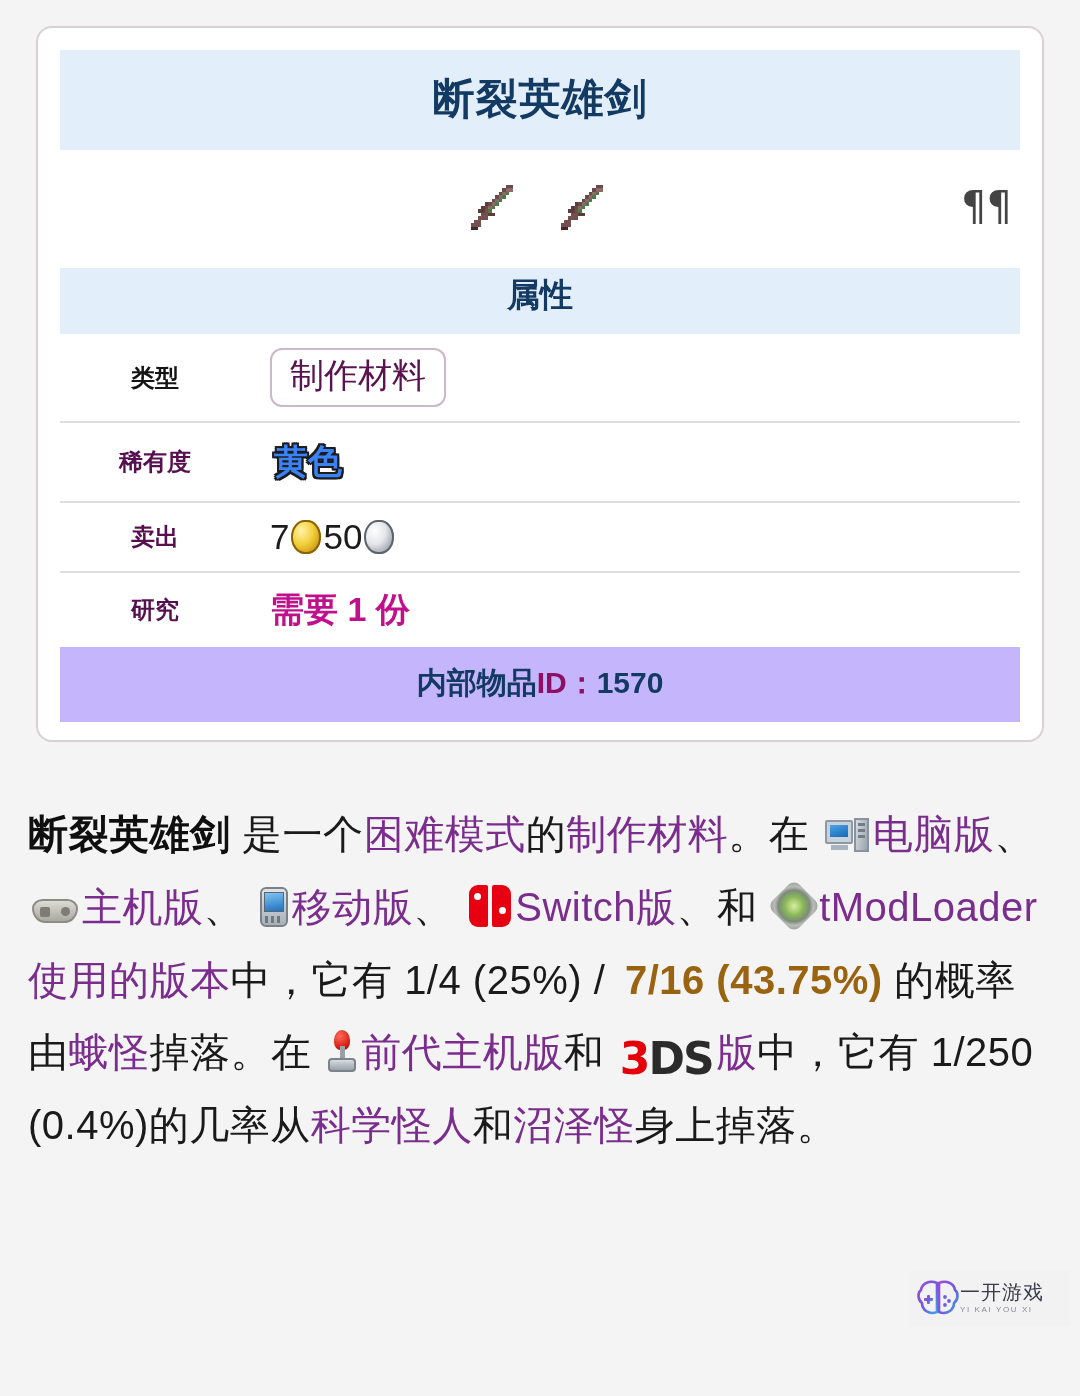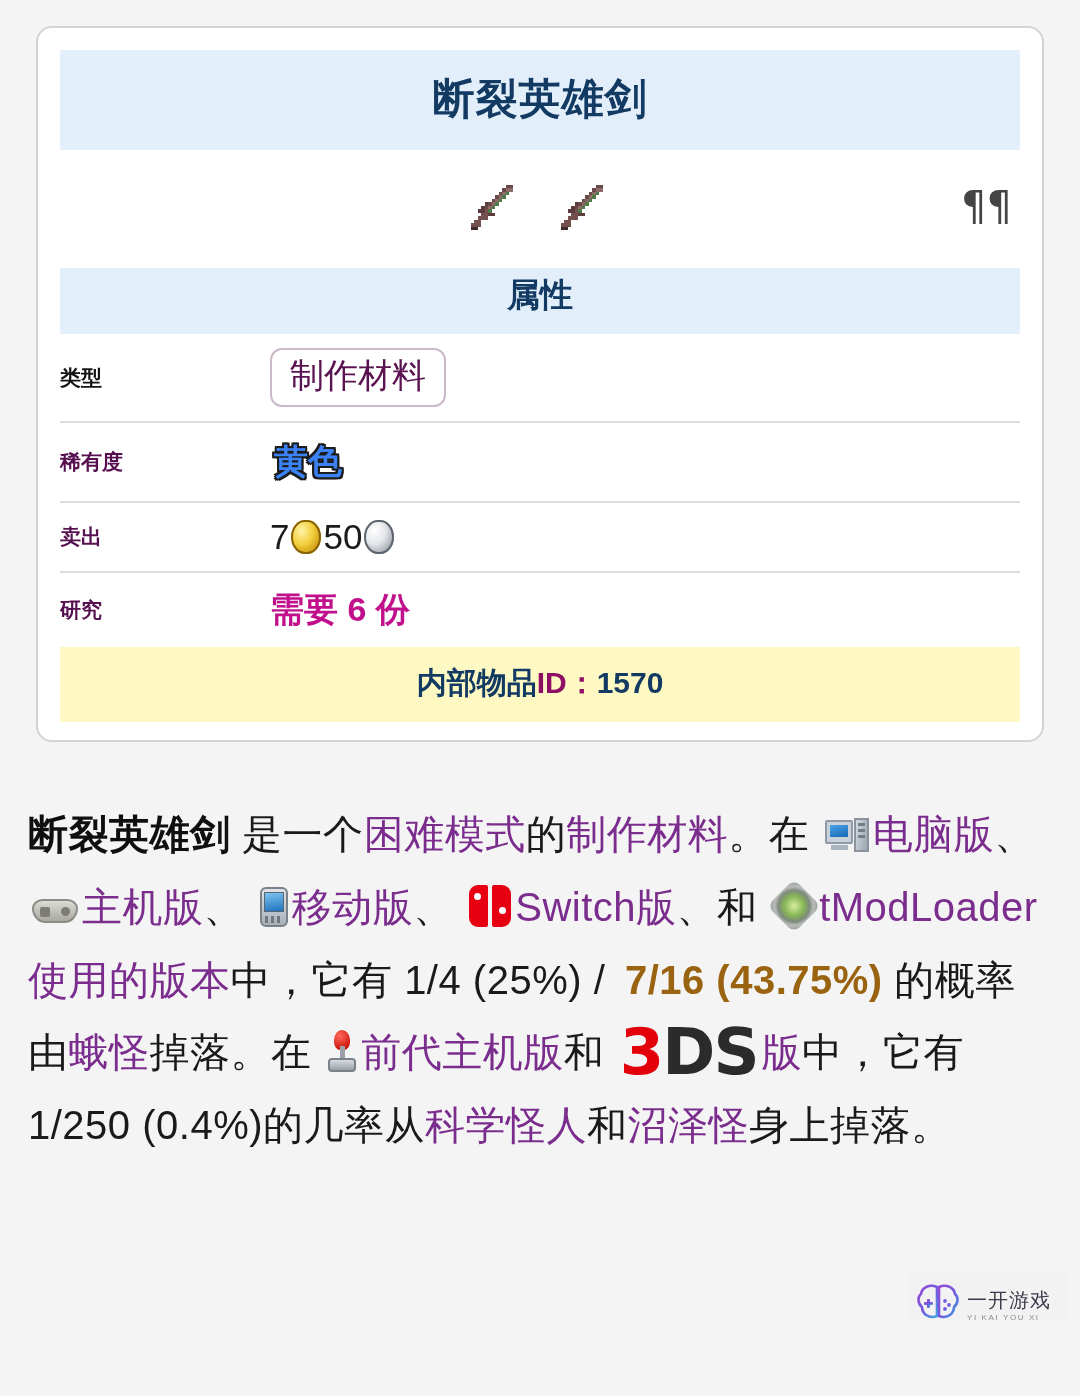--- a/index.html
+++ b/index.html
@@ -59,24 +59,24 @@
     font-weight: bold;
     font-size: 33px;
     padding: 5px 10px 16px 10px;
   }
 
   table.stats { width: 100%; border-collapse: collapse; }
   table.stats tr { border-bottom: 2px solid #dedede; }
   table.stats tr:last-child { border-bottom: none; }
   table.stats th {
     width: 210px;
-    text-align: left;
+    text-align: center;
     vertical-align: middle;
     padding: 16px 20px 16px 0;
-    font-size: 21px;
+    font-size: 24px;
     font-weight: bold;
     white-space: nowrap;
   }
   table.stats td {
     text-align: left;
     vertical-align: middle;
     padding: 14px 0;
     font-size: 33px;
   }
   .th-black { color: #141414; }
@@ -118,21 +118,21 @@
   }
   .coin.silver {
     background:
       radial-gradient(ellipse at 35% 32%, #ffffff 0%, #e4e6ea 40%, #9ba2ab 78%, #5f666f 100%);
     border-radius: 46% 46% 46% 46% / 50% 50% 50% 50%;
     box-shadow: inset 0 0 0 2px #5d646d;
   }
   .research { color: #c0108c; font-weight: bold; font-size: 34px; }
 
   .ib-footer {
-    background: #fef9c3;
+    background: #c4b5fd;
     text-align: center;
     padding: 16px 10px 18px 10px;
     font-size: 30px;
     font-weight: bold;
   }
   .idk-blue { color: #123a63; }
   .idk-purple { color: #8e0f64; }
 
   
   .prose {
@@ -246,39 +246,39 @@
   .ic-joy .base {
     position: absolute; left: 1px; bottom: 0; width: 28px; height: 14px;
     background: linear-gradient(180deg, #d7dce1, #9aa1a8);
     border: 2px solid #7b828a; border-radius: 4px;
   }
 
   .ds-logo {
     display: inline-block;
     vertical-align: -8px;
     font-weight: bold;
-    font-size: 64px;
+    font-size: 44px;
     letter-spacing: -2px;
     line-height: 1;
     margin: 0 4px;
     font-family: "DejaVu Sans", sans-serif;
   }
   .ds-3 { color: #e3000b; }
   .ds-ds { color: #2b2b2b; }
 
   
   .sword { width: 56px; height: 56px; display: block; }
 
   
   .watermark {
     position: absolute;
     right: 10px; bottom: 6px;
     width: 160px; height: 56px;
     background: #f2f2f2;
-    display: flex; align-items: flex-end; gap: 7px;
+    display: flex; align-items: center; 
     padding: 4px 6px;
   }
   .wm-text { display: flex; flex-direction: column; line-height: 1; }
   .wm-main {
     font-size: 20px; color: #3a3a4a; letter-spacing: 1px; font-weight: 500;
   }
   .wm-sub {
     font-size: 8px; color: #8b8b97; letter-spacing: 1.6px; margin-top: 4px;
   }
 </style>
@@ -410,21 +410,21 @@
             <span>7</span>
             <span class="coin gold"></span>
             <span>50</span>
             <span class="coin silver"></span>
           </span>
         </td>
       </tr>
       <tr>
         <th class="th-purple">研究</th>
         <td>
-          <span class="research">需要 6 份</span>
+          <span class="research">需要 1 份</span>
         </td>
       </tr>
     </tbody>
       </table>
 
     <div class="ib-footer">
       <span class="idk-blue">内部物品</span><span class="idk-purple">ID：</span><span class="idk-blue">1570</span>
     </div>
   </div>
 

